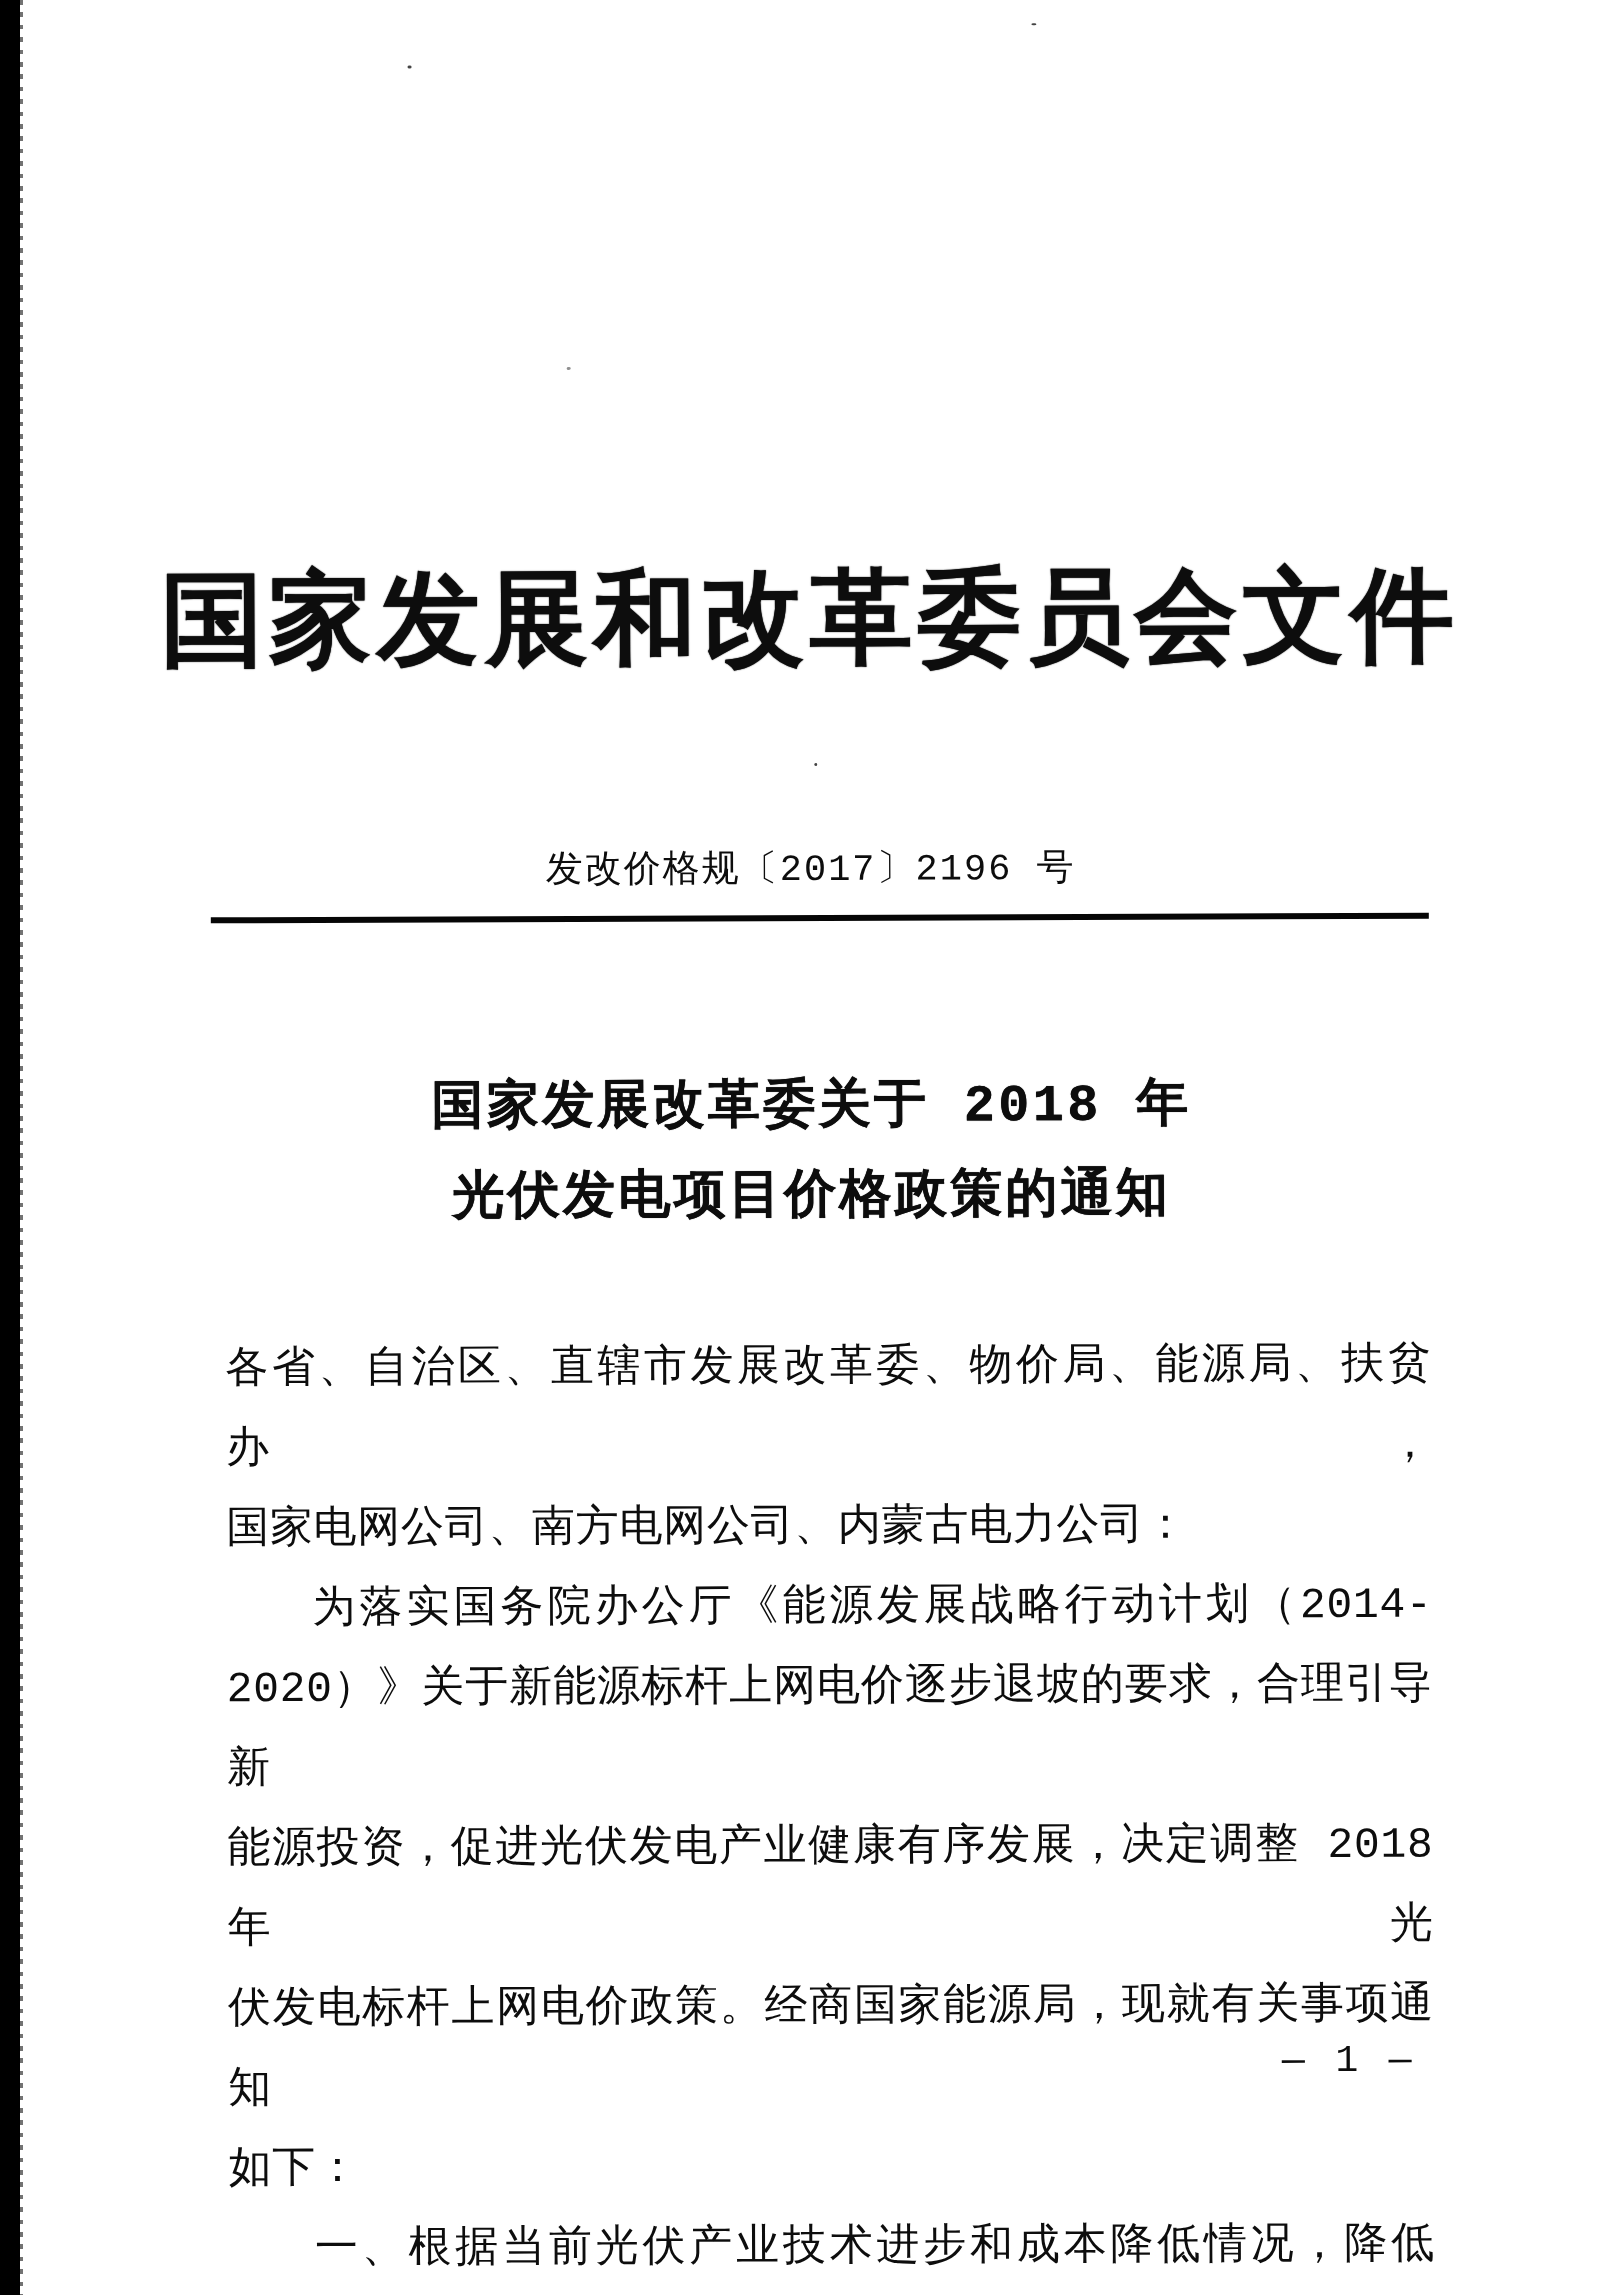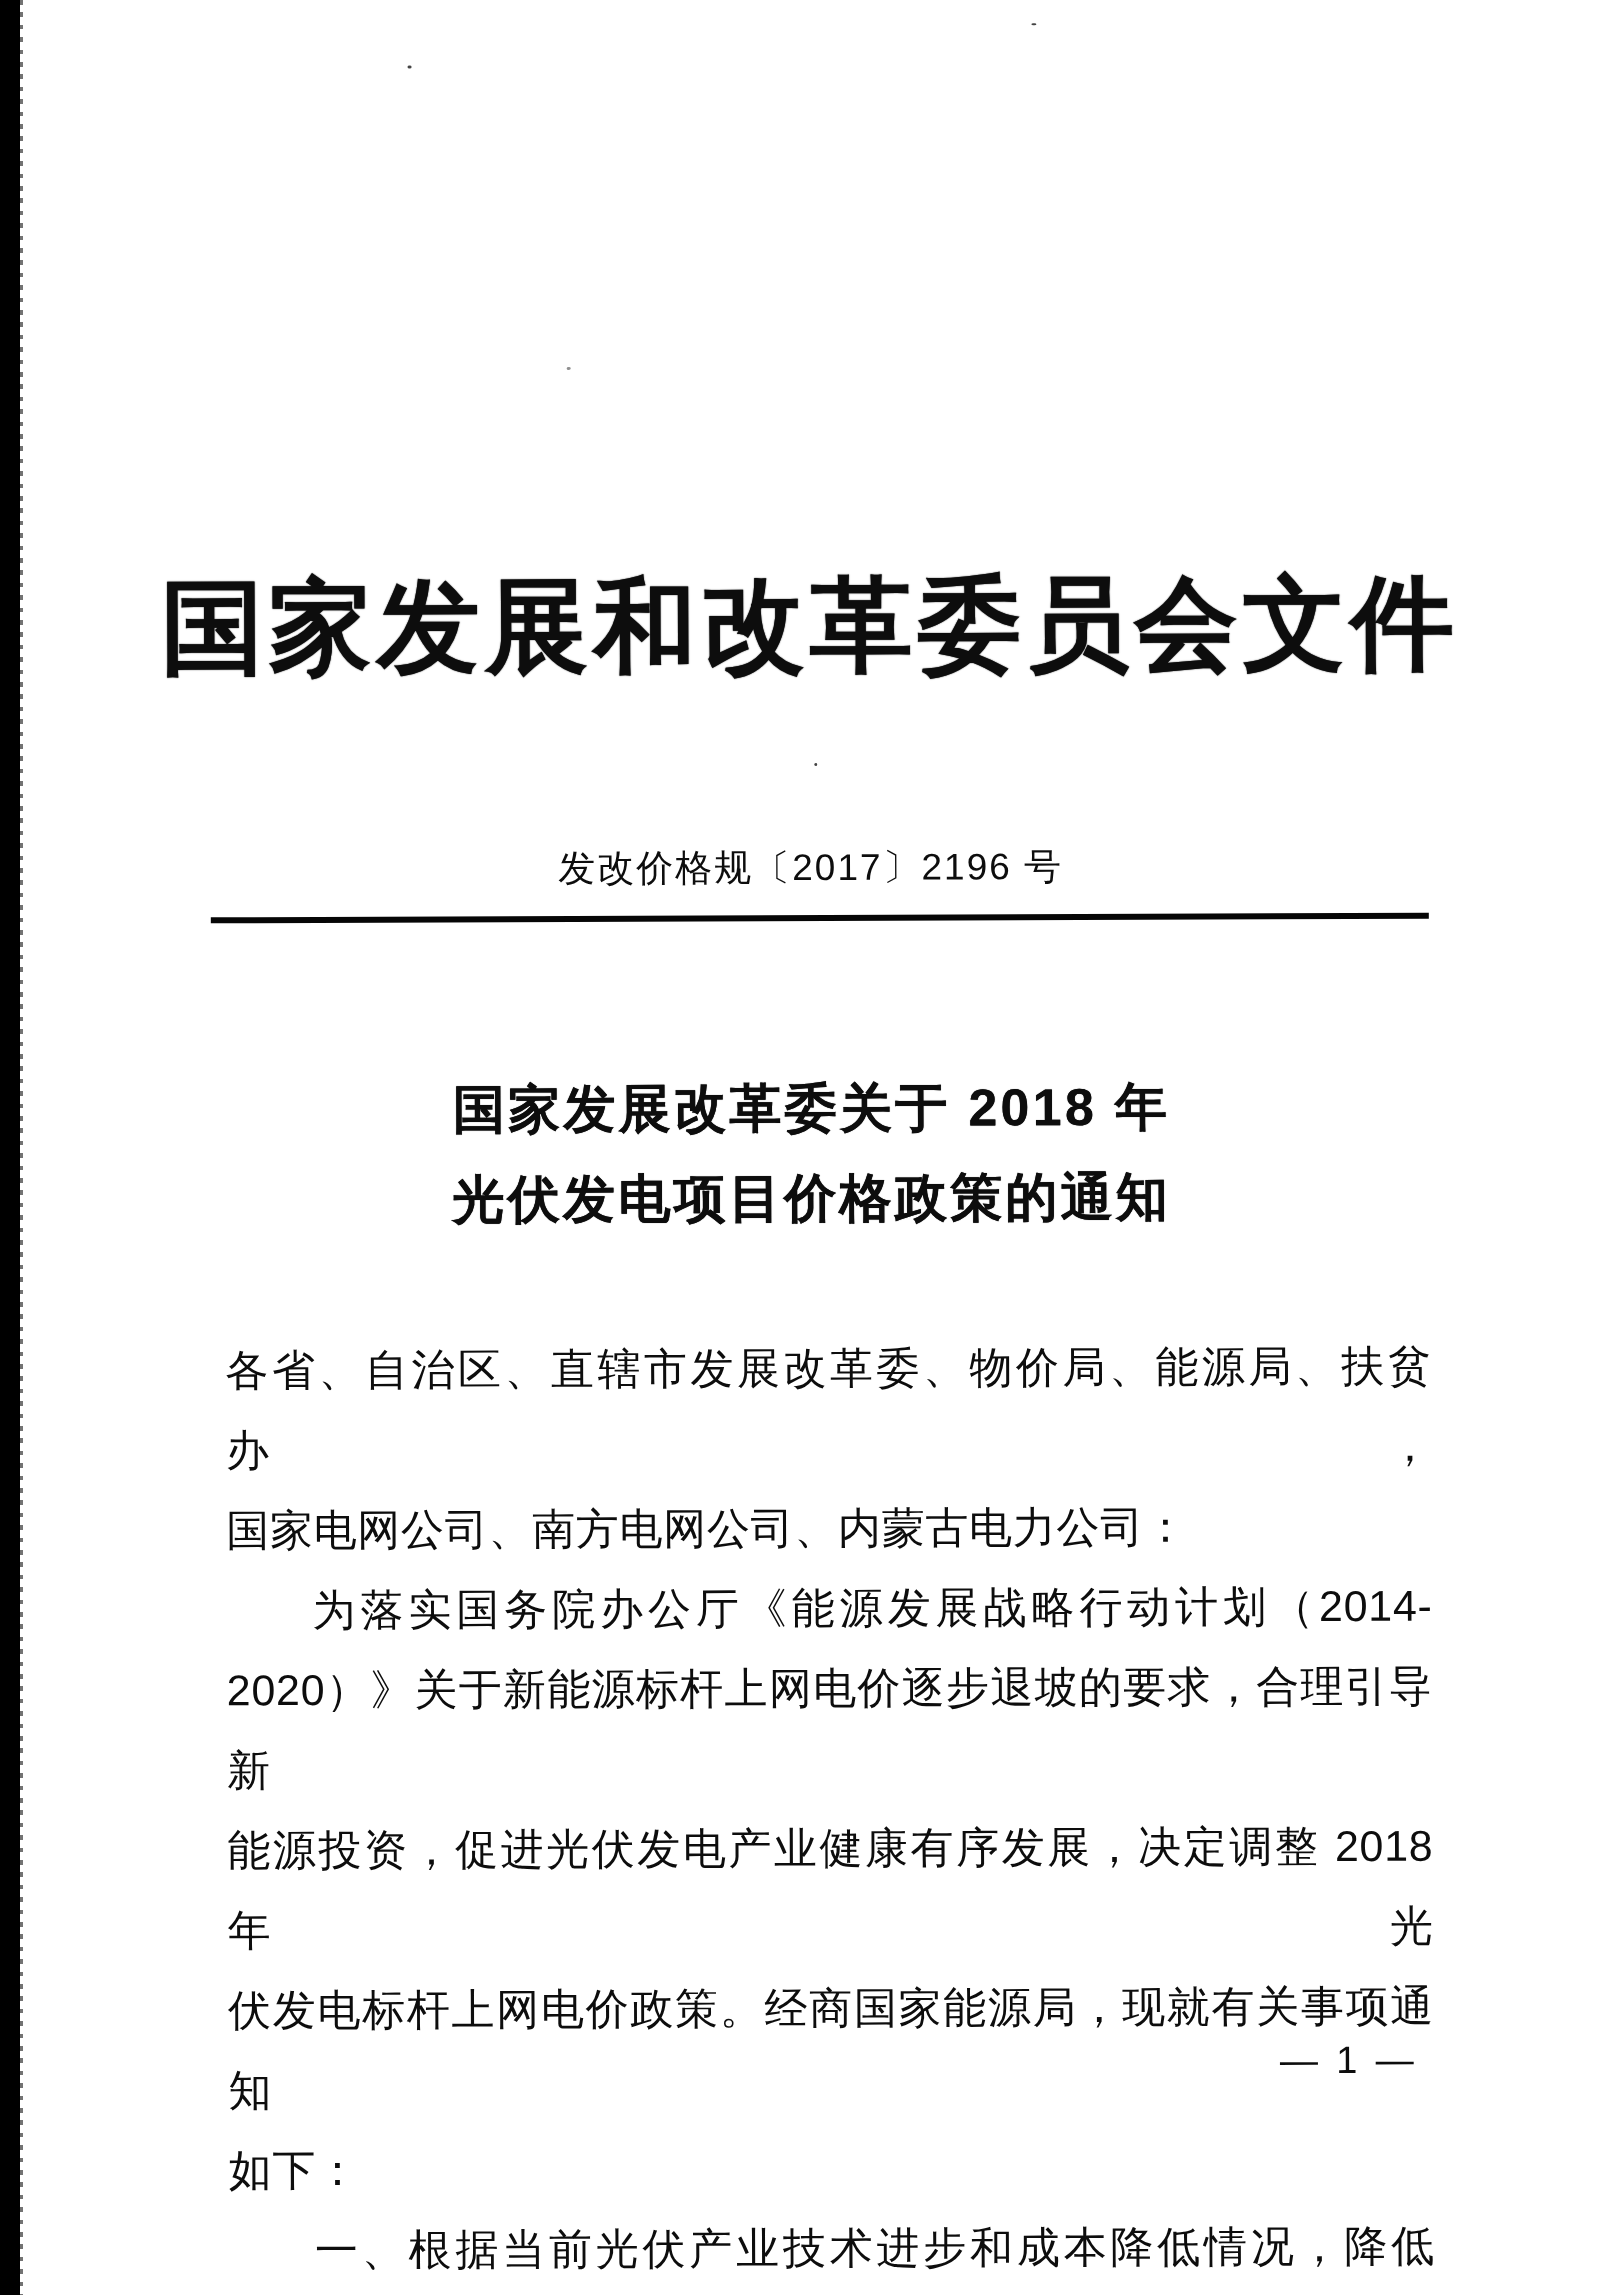--- a/index.html
+++ b/index.html
@@ -2,21 +2,21 @@
 <html style="font-size:10.5px"><head>
 <meta charset="utf-8">
 <style>
   html,body{margin:0;padding:0;background:#777;}
   .page{
     position:relative;
     width:1622px;height:2295px;
     background:#ffffff;
     overflow:hidden;
     color:#0d0d0d;
-    font-family:Liberation Sans, sans-serif;
+    font-family:Liberation Mono, monospace;
   }
   
   .scan-bar{
     position:absolute;left:0;top:0;width:19.6px;height:2295px;
     background:#000;
   }
   .scan-bar::after{
     content:"";position:absolute;left:19.6px;top:0;width:3.9px;height:100%;
     background:repeating-linear-gradient(to bottom,#000 0 4.6px,transparent 4.6px 12.4px);
     opacity:.55;

